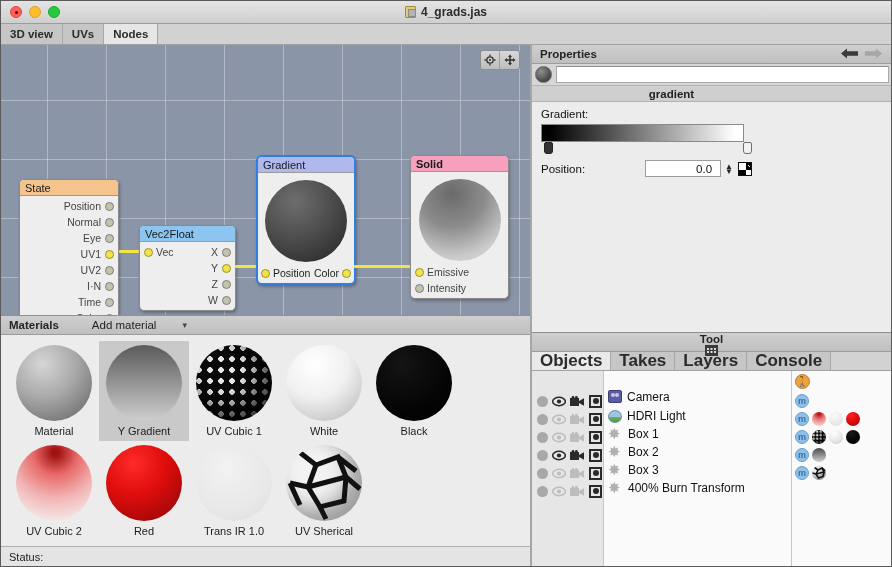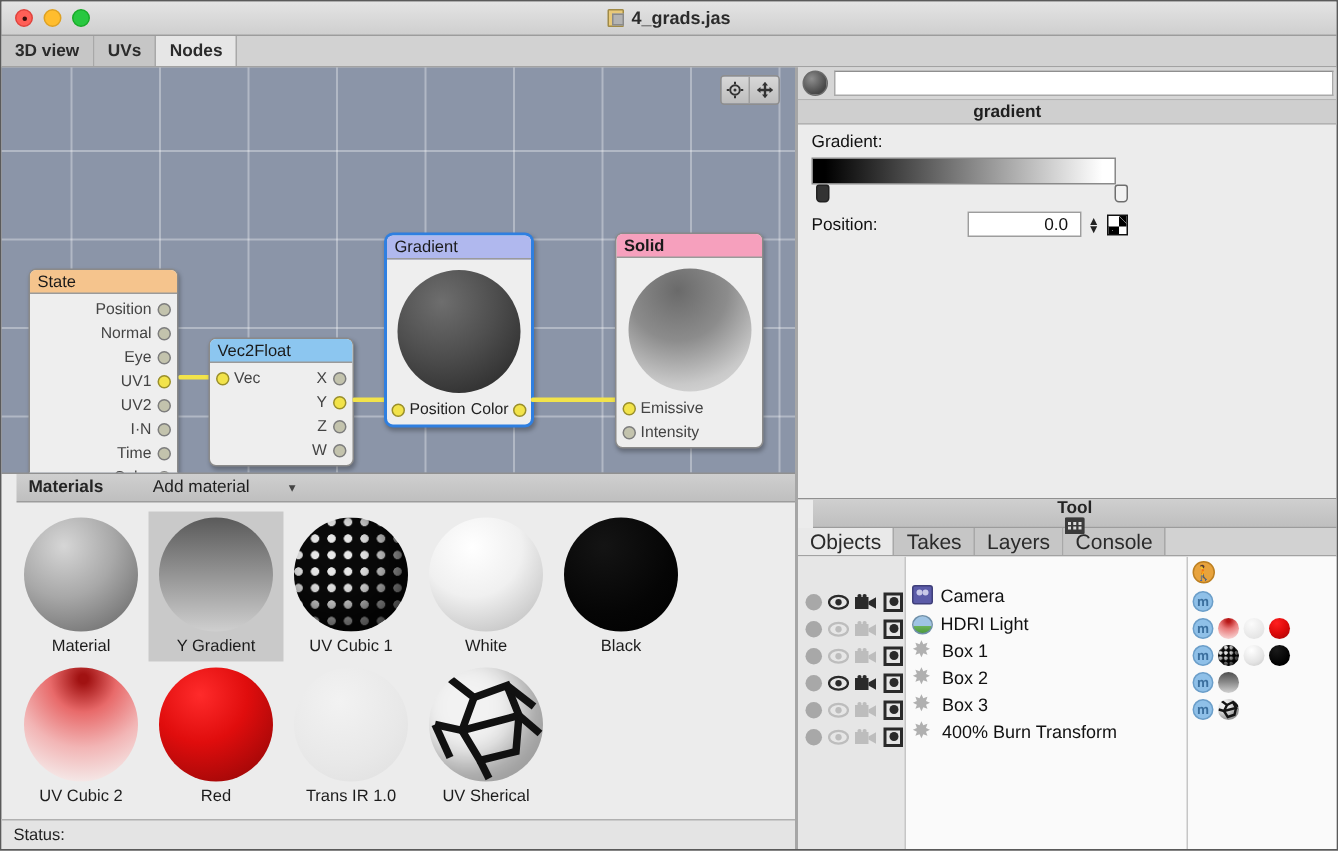--- a/index.html
+++ b/index.html
@@ -138,21 +138,20 @@
 
   
   .mat-panel { flex: 1; display: flex; flex-direction: column; min-height: 0; background: #ececec; }
   .panel-hdr {
     height: 19px; flex: 0 0 19px;
     background: linear-gradient(to bottom,#cfcfcf,#bfbfbf);
     border-bottom: 1px solid #9c9c9c;
     display: flex; align-items: center;
     font-size: 11.5px; font-weight: bold; color: #252525;
     padding-left: 8px;
-    margin-left: 10px;
   }
   .addmat {
     margin-left: 33px; font-weight: normal; font-size: 11.5px;
     display: flex; align-items: center; gap: 26px; color: #1f1f1f;
   }
   .chev { font-size: 9px; color: #444; }
   .mat-grid {
     flex: 1; padding: 6px 0 0 8px;
     display: flex; flex-wrap: wrap; align-content: flex-start;
     overflow: hidden;
@@ -241,21 +240,21 @@
 
   
   .tool-panel { flex: 1; display: flex; flex-direction: column; min-height: 0; background: #ececec; }
   .tool-tabs {
     height: 19px; flex: 0 0 19px;
     background: #d2d2d2; border-bottom: 1px solid #a2a2a2;
     display: flex; align-items: stretch;
   }
   .ttab {
     padding: 0 8px; display: flex; align-items: center;
-    font-size: 14px; font-weight: normal; color: #2b2b2b;
+    font-size: 17px; font-weight: bold; color: #2b2b2b;
     background: #c6c6c6; border-right: 1px solid #a8a8a8;
   }
   .ttab.active { background: #e9e9e9; }
   .obj-area { flex: 1; display: flex; background: #fafafa; min-height: 0; overflow: hidden; }
   .col-icons { width: 72px; flex: 0 0 72px; background: #e6e6e6; border-right: 1px solid #c6c6c6; padding-top: 21px; }
   .col-names { flex: 1; padding-top: 15px; }
   .col-mats { width: 100px; flex: 0 0 100px; background: #fafafa; border-left: 1px solid #c6c6c6; }
   .orow { height: 18px; display: flex; align-items: center; gap: 4px; padding-left: 5px; }
   .oname { height: 18px; display: flex; align-items: center; gap: 5px; font-size: 12px; color: #111; padding-left: 4px; }
   .icn-dot { width: 11px; height: 11px; border-radius: 50%; background: #a8a8a8; }
@@ -528,20 +527,35 @@
         </div>
       </div>
 
     </div>
 
     <div class="divider-v"></div>
 
     <div class="right-col">
 
       <div class="prop-panel">
+        <div class="prop-hdr">
+          <span>Properties</span>
+          <span class="navarrows">
+            <span>
+              <svg width="17" height="11" viewBox="0 0 17 11">
+                  <path d="M0 5.5L6 0.5V3.2H17V7.8H6V10.5Z" fill="#3a3a3a"></path>
+                </svg>
+            </span>
+            <span>
+              <svg width="17" height="11" viewBox="0 0 17 11">
+                  <path d="M17 5.5L11 0.5V3.2H0V7.8H11V10.5Z" fill="#a6a6a6"></path>
+                </svg>
+            </span>
+          </span>
+        </div>
 
         <div class="prop-topbar">
           <div class="prop-ball"></div>
           <div class="prop-input"></div>
         </div>
 
         <div class="prop-subhdr">
           <span>gradient</span>
         </div>
 

